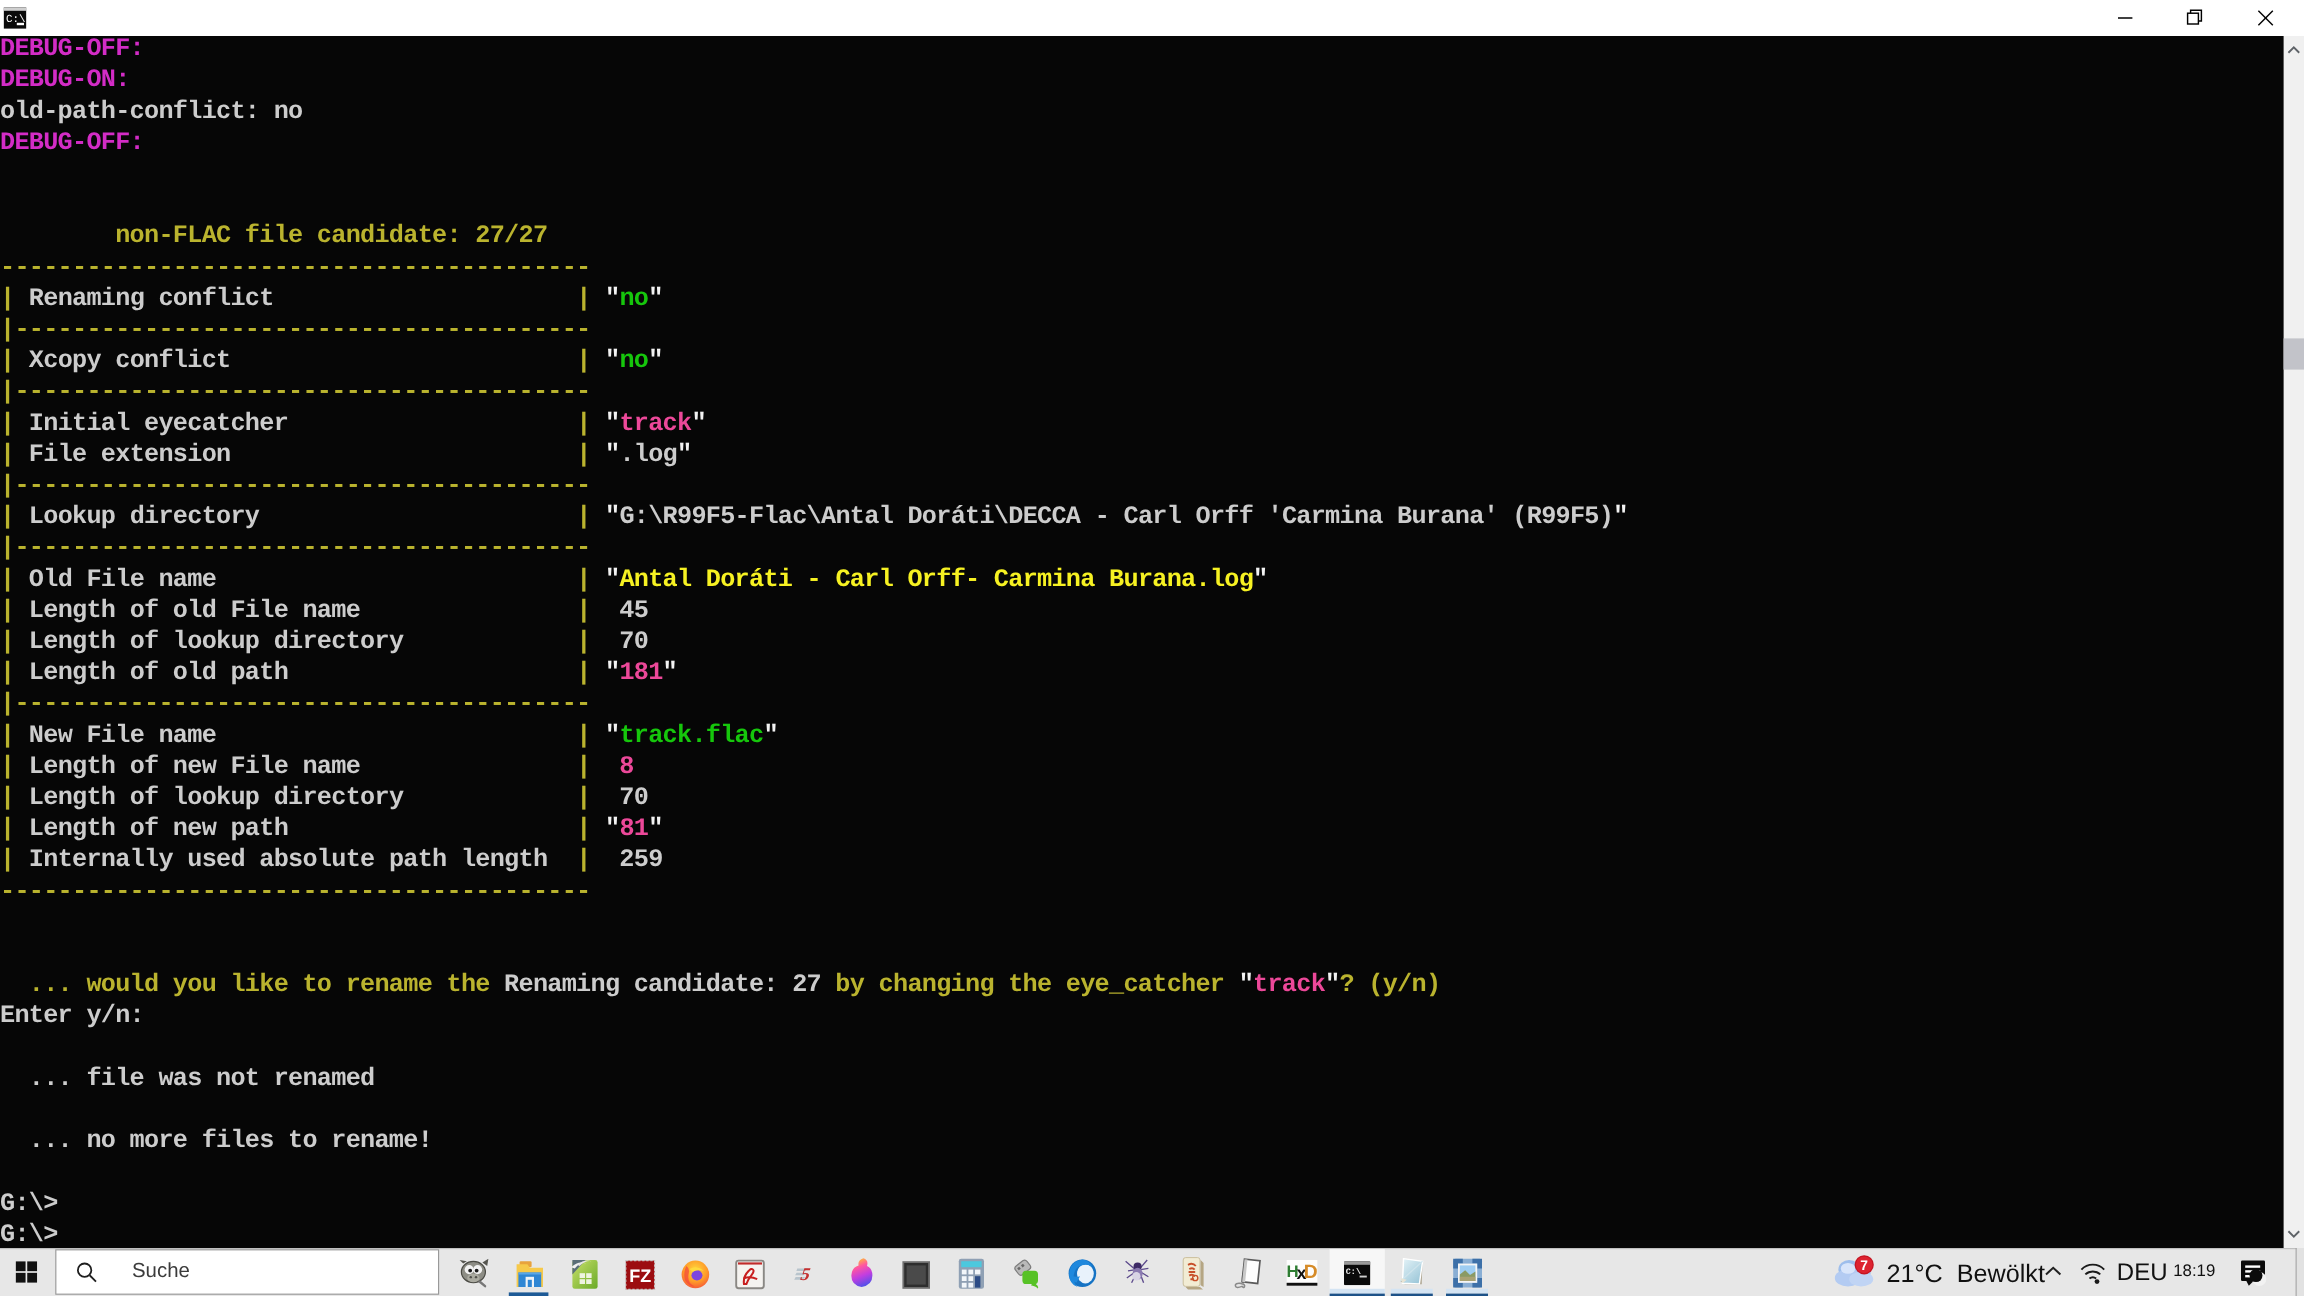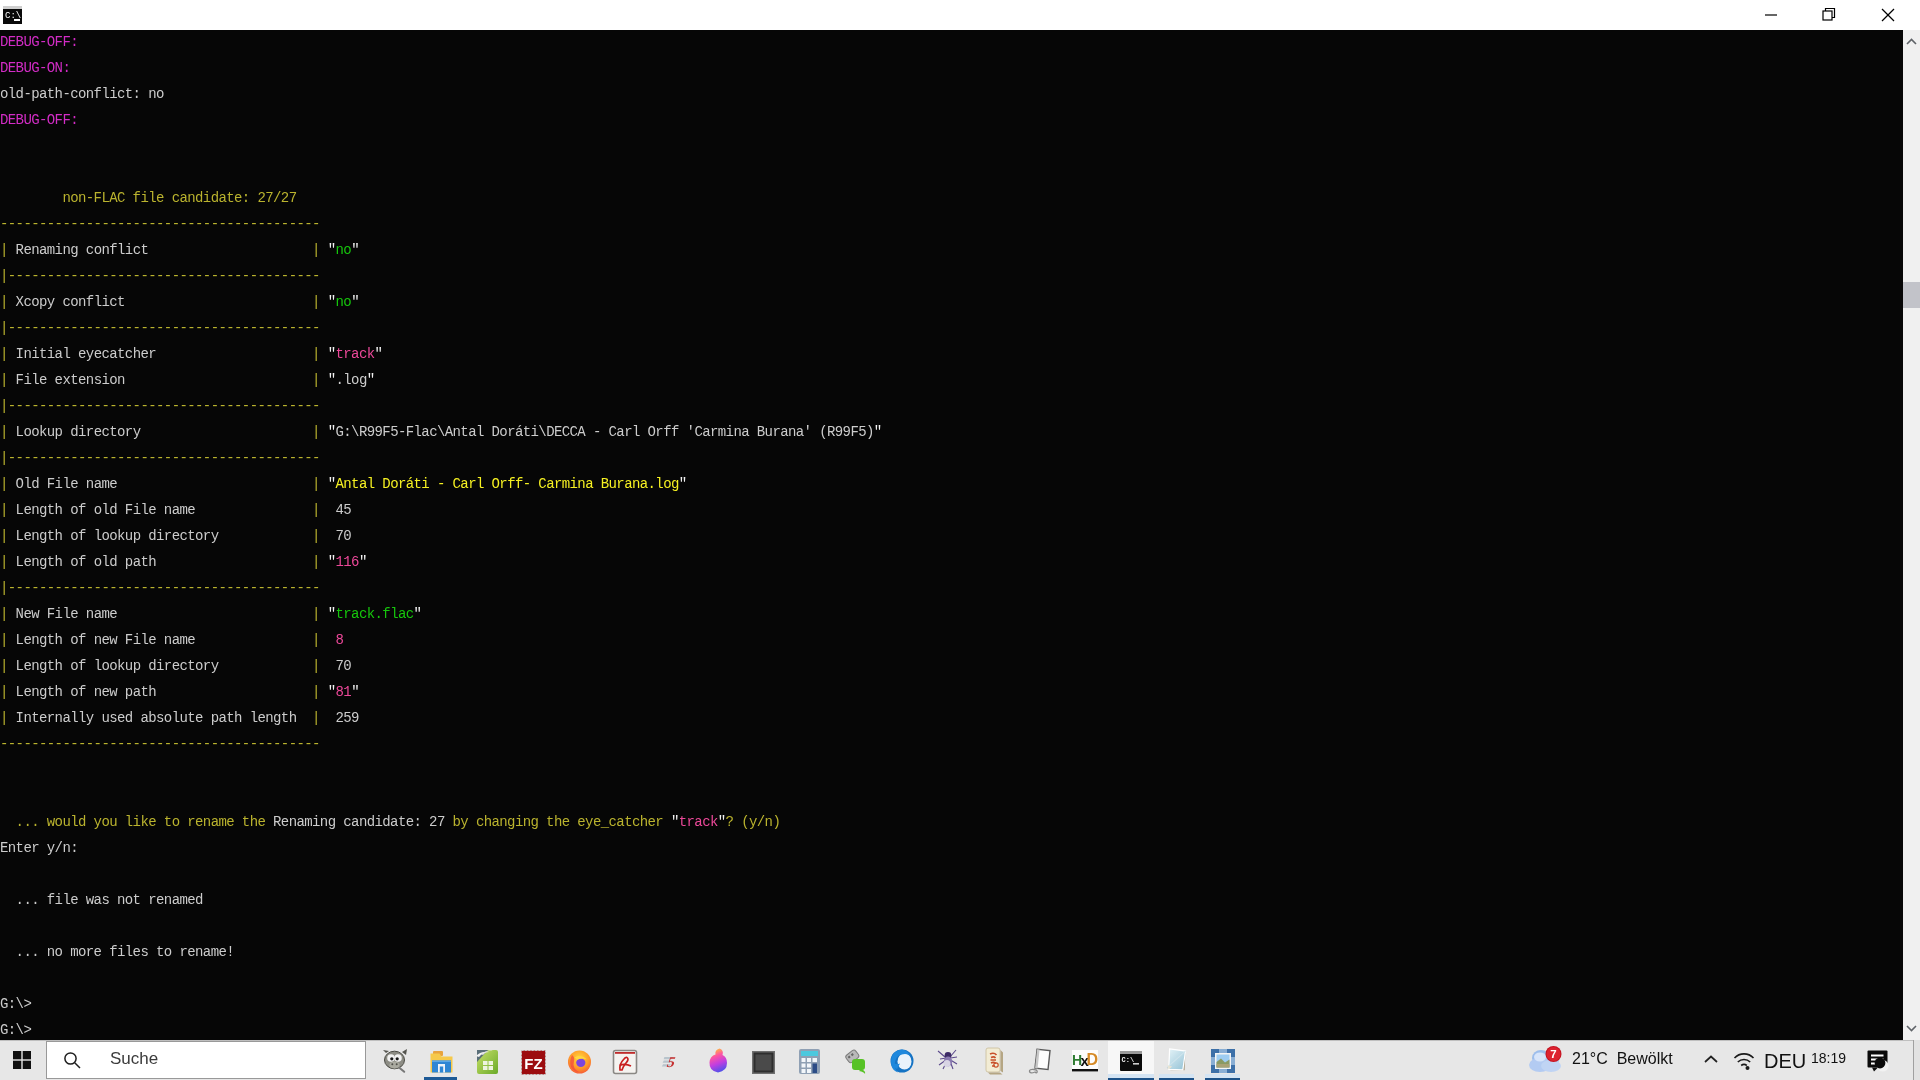--- a/index.html
+++ b/index.html
@@ -1,18 +1,18 @@
 <!DOCTYPE html>
 <html><head><meta charset="utf-8">
 <style>
 html,body{margin:0;padding:0;width:1920px;height:1080px;overflow:hidden;background:#000;}
 #titlebar{position:absolute;left:0;top:0;width:1920px;height:30px;background:#ffffff;}
 #title{position:absolute;left:27px;top:0;width:1718px;height:30px;line-height:31px;font:15px "Liberation Sans",sans-serif;letter-spacing:-0.15px;color:#000;white-space:nowrap;overflow:hidden;}
 #console{position:absolute;left:0;top:30px;width:1903px;height:1010px;background:#060606;overflow:hidden;}
-pre{position:absolute;left:0;top:-1px;margin:0;font-family:"Liberation Mono",monospace;font-size:14px;letter-spacing:-0.6px;line-height:26px;color:#cccccc;}
+pre{position:absolute;left:0;top:-1px;margin:0;font-family:"Liberation Mono",monospace;font-size:21px;letter-spacing:-0.6px;line-height:26px;color:#cccccc;font-weight:bold;}
 .y{color:#bab32e;} 
 .by{color:#f6f122;} 
 .m{color:#d32cc6;} 
 .g{color:#ec4899;} 
 .bg{color:#16c60c;} 
 .w{color:#f2f2f2;} 
 #vscroll{position:absolute;left:1903px;top:30px;width:17px;height:1010px;background:#f0f0f0;}
 #vthumb{position:absolute;left:0px;top:252px;width:17px;height:26px;background:#c2c3c9;}
 #taskbar{position:absolute;left:0;top:1040px;width:1920px;height:40px;background:#e7e7e7;border-top:1px solid #bfbfbf;box-sizing:border-box;}
 #searchbox{position:absolute;left:46px;top:1041px;width:320px;height:38px;background:#ffffff;border:1px solid #999;box-sizing:border-box;}
@@ -52,21 +52,21 @@
 <span class="y">|</span> Xcopy conflict                        <span class="y">|</span> <span class="w">"</span><span class="bg">no</span><span class="w">"</span>
 <span class="y">|----------------------------------------</span>
 <span class="y">|</span> Initial eyecatcher                    <span class="y">|</span> <span class="w">"</span><span class="g">track</span><span class="w">"</span>
 <span class="y">|</span> File extension                        <span class="y">|</span> <span class="w">"</span>.log<span class="w">"</span>
 <span class="y">|----------------------------------------</span>
 <span class="y">|</span> Lookup directory                      <span class="y">|</span> <span class="w">"</span>G:\R99F5-Flac\Antal Doráti\DECCA - Carl Orff 'Carmina Burana' (R99F5)<span class="w">"</span>
 <span class="y">|----------------------------------------</span>
 <span class="y">|</span> Old File name                         <span class="y">|</span> <span class="w">"</span><span class="by">Antal Doráti - Carl Orff- Carmina Burana.log</span><span class="w">"</span>
 <span class="y">|</span> Length of old File name               <span class="y">|</span>  45
 <span class="y">|</span> Length of lookup directory            <span class="y">|</span>  70
-<span class="y">|</span> Length of old path                    <span class="y">|</span> <span class="w">"</span><span class="g">116</span><span class="w">"</span>
+<span class="y">|</span> Length of old path                    <span class="y">|</span> <span class="w">"</span><span class="g">181</span><span class="w">"</span>
 <span class="y">|----------------------------------------</span>
 <span class="y">|</span> New File name                         <span class="y">|</span> <span class="w">"</span><span class="bg">track.flac</span><span class="w">"</span>
 <span class="y">|</span> Length of new File name               <span class="y">|</span>  <span class="g">8</span>
 <span class="y">|</span> Length of lookup directory            <span class="y">|</span>  70
 <span class="y">|</span> Length of new path                    <span class="y">|</span> <span class="w">"</span><span class="g">81</span><span class="w">"</span>
 <span class="y">|</span> Internally used absolute path length  <span class="y">|</span>  259
 <span class="y">-----------------------------------------</span>
 
 
 <span class="y">  ... would you like to rename the </span>Renaming candidate: 27 <span class="y">by changing the eye_catcher </span><span class="w">"</span><span class="g">track</span><span class="w">"</span><span class="y">? (y/n)</span>
@@ -284,21 +284,21 @@
 </svg>
 
 <div class="ul" style="left:424px;width:33px"></div>
 <div style="position:absolute;left:1108px;top:1074px;width:46px;height:4px;background:#d4e4f3"></div>
 <div style="position:absolute;left:1108px;top:1078px;width:46px;height:2px;background:#1d5288"></div>
 <div style="position:absolute;left:1159px;top:1074px;width:35px;height:4px;background:#d4e4f3"></div>
 <div style="position:absolute;left:1159px;top:1078px;width:35px;height:2px;background:#1d5288"></div>
 <div style="position:absolute;left:1205px;top:1074px;width:35px;height:4px;background:#d4e4f3"></div>
 <div style="position:absolute;left:1205px;top:1078px;width:35px;height:2px;background:#1d5288"></div>
 
-<div class="tray" style="left:1572px;top:1050px;font-size:16px">21°C&nbsp; Bewölkt</div>
+<div class="tray" style="left:1572px;top:1050px;font-size:21px">21°C&nbsp; Bewölkt</div>
 <div class="tray" style="left:1764px;top:1050px;font-size:20px">DEU</div>
 <div class="tray" style="left:1811px;top:1050px;font-size:14px">18:19</div>
 <svg class="icon" style="left:1700px;top:1052px" width="22" height="16" viewBox="0 0 22 16">
     <path d="M5 10 L11 4.5 L17 10" fill="none" stroke="#222" stroke-width="1.7"></path>
   </svg>
 <svg class="icon" style="left:1732px;top:1050px" width="24" height="21" viewBox="0 0 24 21">
  <path d="M2.5 8 A 13 13 0 0 1 21.5 8" fill="none" stroke="#1a1a1a" stroke-width="1.6"></path>
  <path d="M5.8 12 A 9 9 0 0 1 18.2 12" fill="none" stroke="#1a1a1a" stroke-width="1.6"></path>
  <path d="M9.2 15.5 A 4.6 4.6 0 0 1 14.8 15.5" fill="none" stroke="#1a1a1a" stroke-width="1.6"></path>
  <circle cx="15.5" cy="18" r="2" fill="#1a1a1a"></circle>

